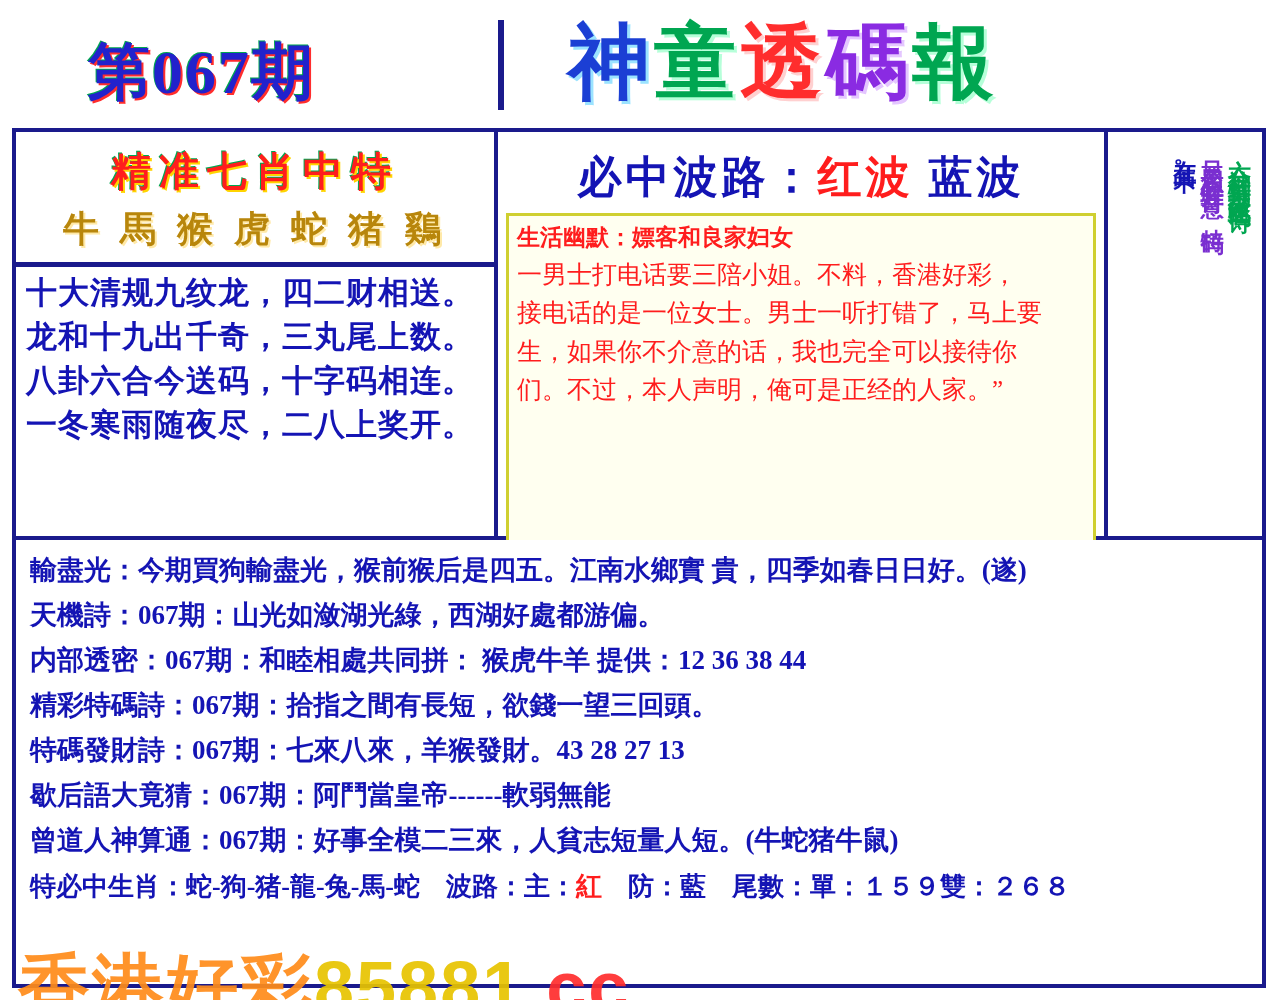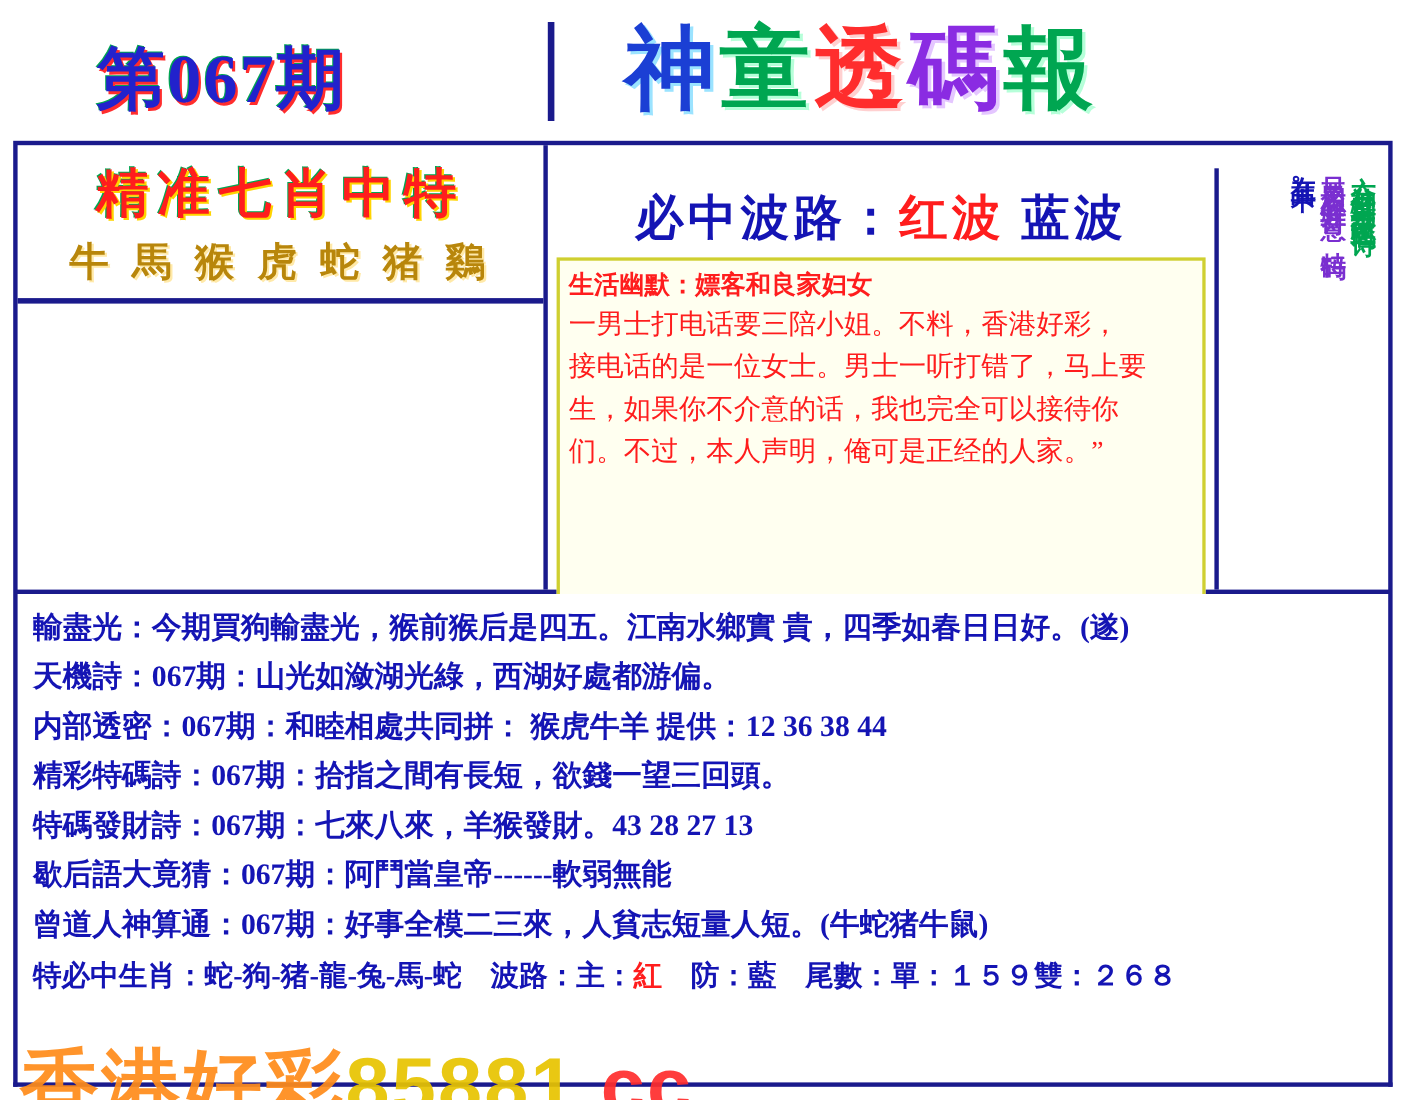--- a/index.html
+++ b/index.html
@@ -76,21 +76,21 @@
 
   
   .col-left {
     width: 482px;
     border-right: 4px solid #1a1a8c;
     box-sizing: border-box;
     position: relative;
   }
   .left-title {
     text-align: center;
-    font-size: 48px;
+    font-size: 40px;
     font-weight: bold;
     letter-spacing: 8px;
     padding-top: 12px;
     color: #ff1d1d;
     text-shadow: 2px 2px 0 #ffd400, -1px -1px 0 #00a651;
     font-family: "Liberation Serif", serif;
   }
   .left-zodiac {
     text-align: center;
     font-size: 36px;
@@ -115,21 +115,20 @@
     white-space: nowrap;
     font-family: "Liberation Serif", serif;
   }
 
   
   .col-mid {
     width: 610px;
     border-right: 4px solid #1a1a8c;
     box-sizing: border-box;
     position: relative;
-    margin-top: 21px;
   }
   .wave-title {
     font-size: 44px;
     font-weight: bold;
     text-align: center;
     padding-top: 16px;
     letter-spacing: 4px;
     white-space: nowrap;
     font-family: "Liberation Serif", serif;
   }
@@ -243,20 +242,26 @@
     <div class="masthead">
       <span class="m1">神</span><span class="m2">童</span><span class="m3">透</span><span class="m4">碼</span><span class="m5">報</span>
     </div>
   </div>
 
   <div class="frame">
 
     <div class="col-left">
       <div class="left-title">精准七肖中特</div>
       <div class="left-zodiac">牛 馬 猴 虎 蛇 猪 鷄</div>
+      <div class="verse">
+        <div>十大清规九纹龙，四二财相送。</div>
+        <div>龙和十九出千奇，三丸尾上数。</div>
+        <div>八卦六合今送码，十字码相连。</div>
+        <div>一冬寒雨随夜尽，二八上奖开。</div>
+      </div>
     </div>
 
     <div class="col-mid">
       <div class="wave-title">
         <span class="w-lab">必中波路：</span><span class="w-red">红波</span>&nbsp;<span class="w-blue">蓝波</span>
       </div>
       <div class="humor-box">
         <div class="humor-head">生活幽默：嫖客和良家妇女</div>
         <div class="humor-body">
           <p>一男士打电话要三陪小姐。不料，香港好彩，</p>

